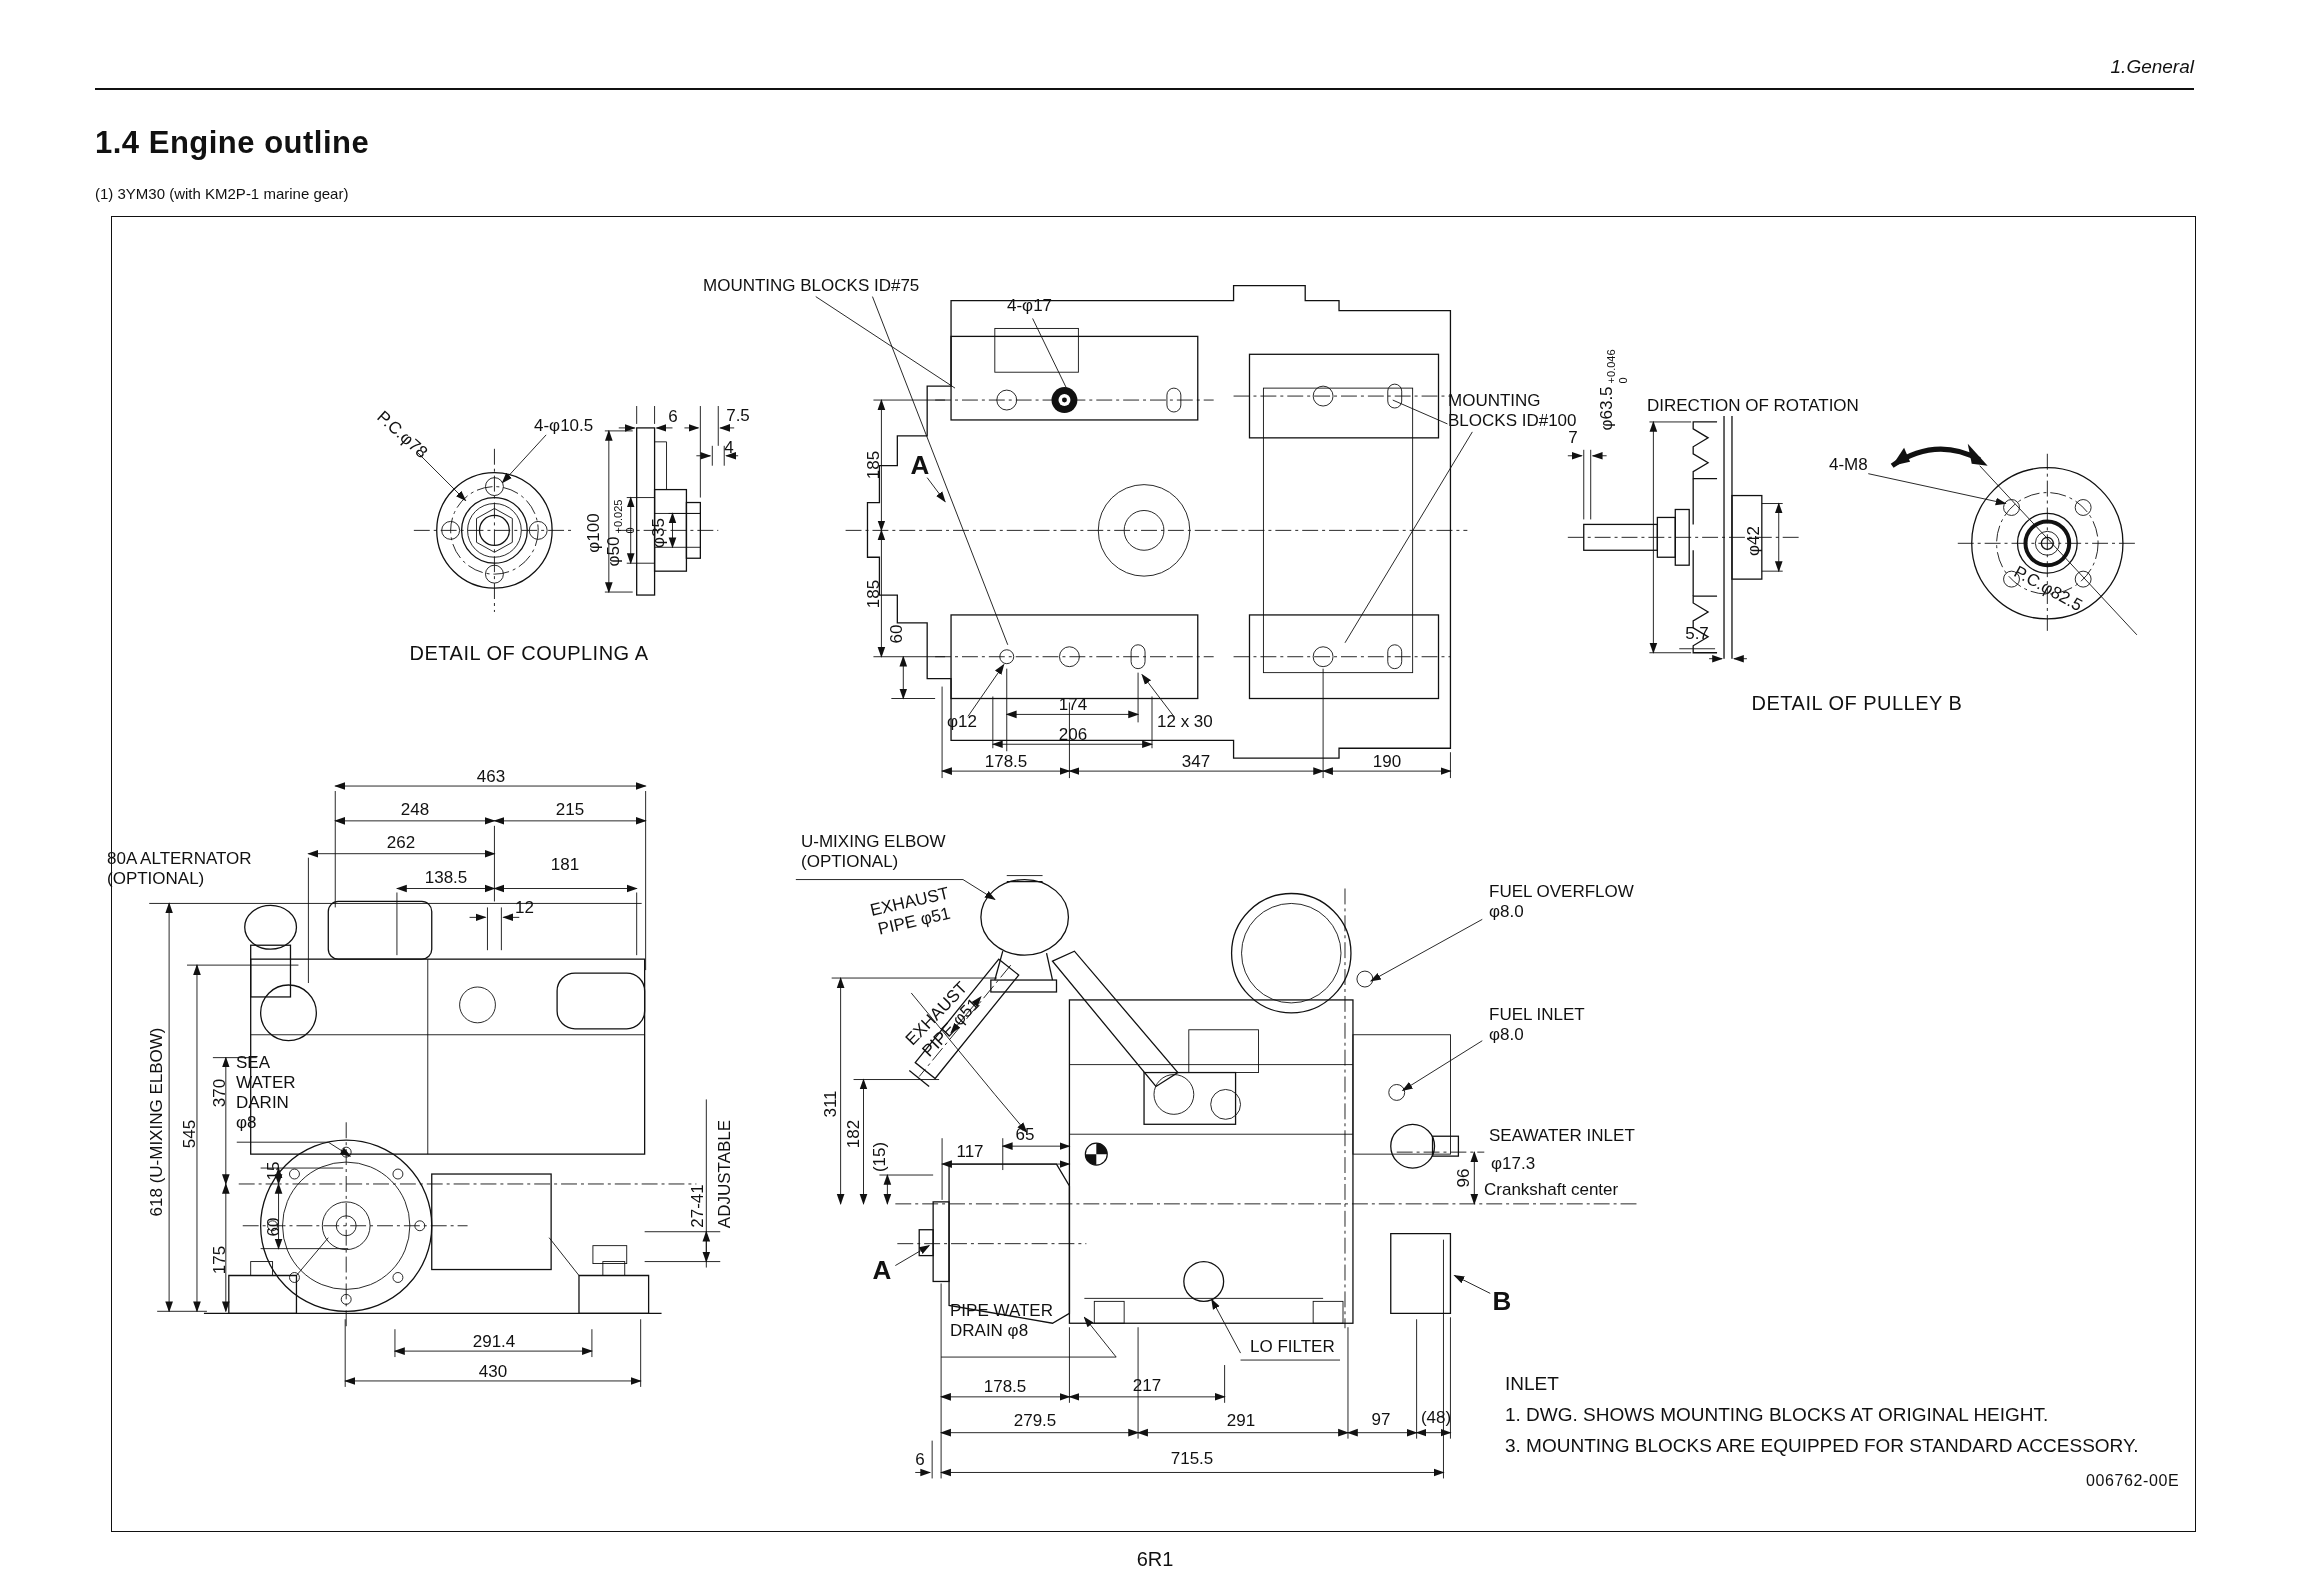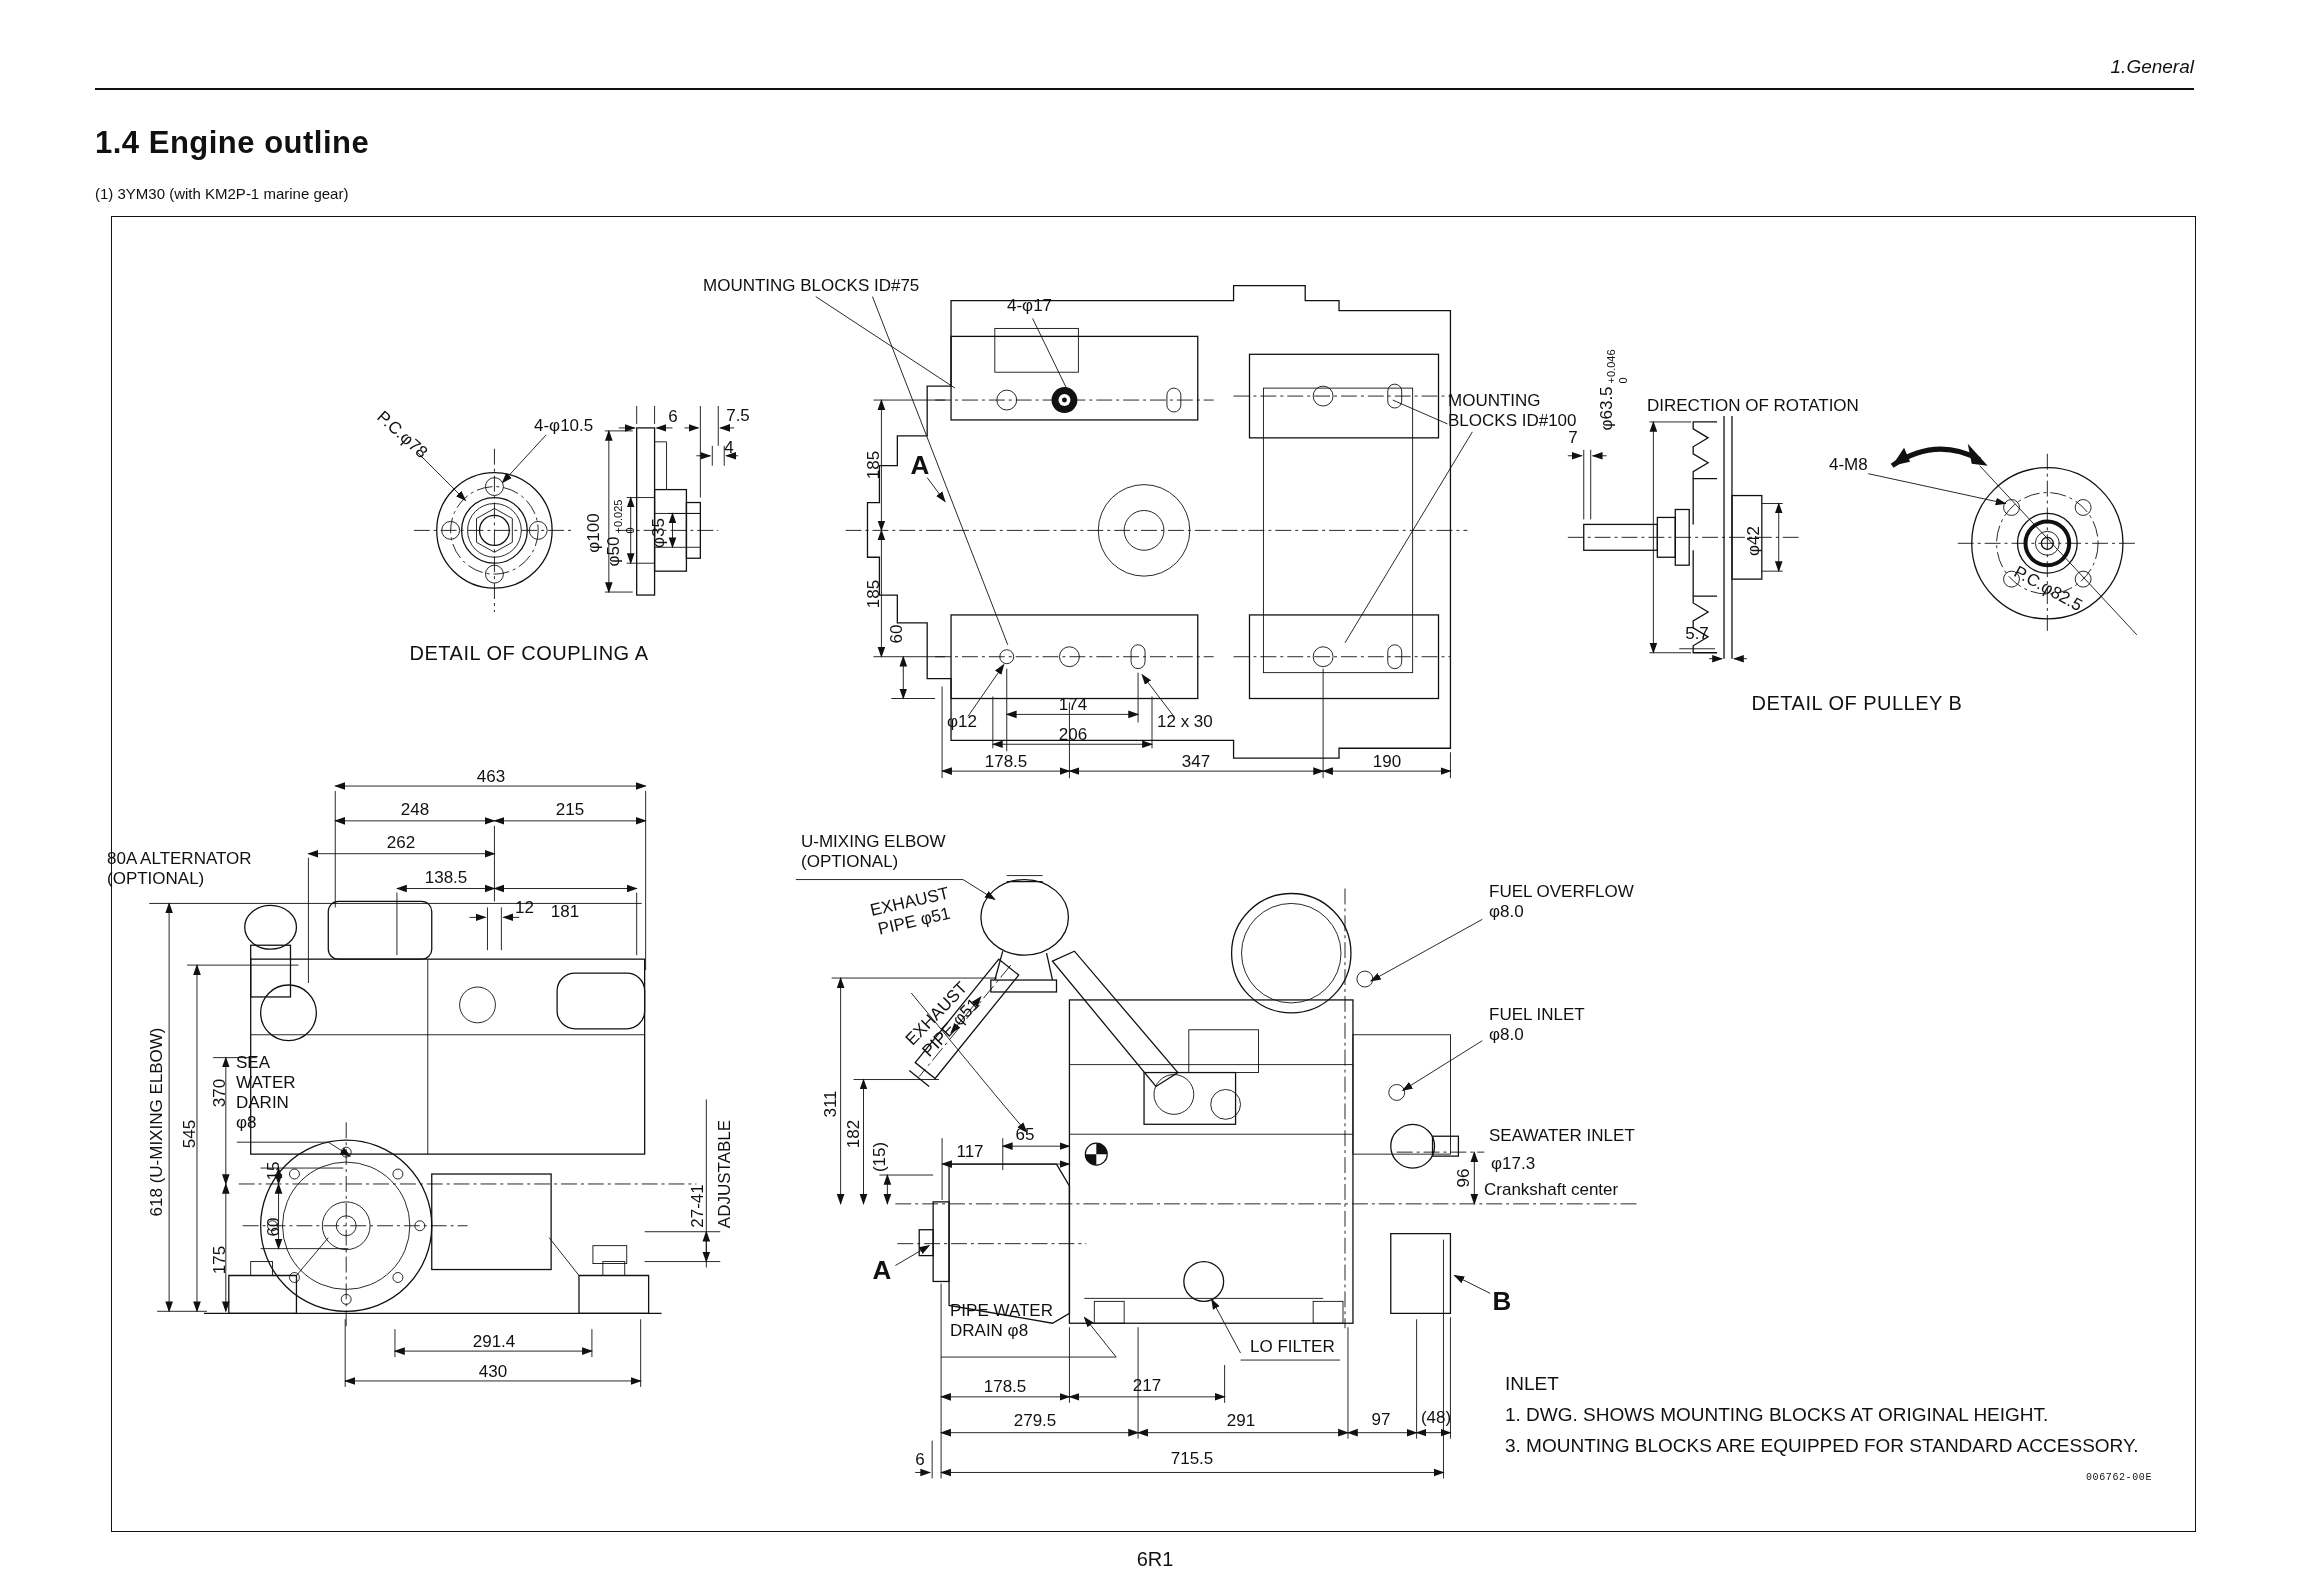--- a/index.html
+++ b/index.html
@@ -14,22 +14,22 @@
   .cap{font-size:20px;letter-spacing:0.5px}
   .hdr-section{position:absolute;left:2010px;top:56px;width:184px;text-align:right;
         font-size:19px;font-style:italic}
   .title{position:absolute;left:95px;top:125px;font-size:31px;font-weight:bold;letter-spacing:0.5px}
   .subtitle{position:absolute;left:95px;top:185px;font-size:15px}
   .figbox{position:absolute;left:111px;top:216px;width:2083px;height:1314px;border:1.6px solid #111}
   .tol{display:inline-flex;flex-direction:column;font-size:11px;line-height:1.05;
        vertical-align:-3px;margin-left:3px}
   .note{position:absolute;left:1505px;top:1369px;font-size:19px;line-height:1.63}
   .cg-ic{display:inline-block;vertical-align:-4px;margin:0 5px}
-  .doccode{position:absolute;left:2086px;top:1472px;font-size:10px;letter-spacing:0.6px;
-       font-family:Liberation Mono, monospace}
+  .doccode{position:absolute;left:2086px;top:1472px;font-size:16px;letter-spacing:0.6px;
+       font-family:Liberation Sans, sans-serif}
   .pageno{position:absolute;left:1155px;top:1548px;transform:translateX(-50%);font-size:20px}
   svg.art{position:absolute;left:0;top:0}
   svg.art .o{fill:none;stroke:#111;stroke-width:1.3}
   svg.art .t{fill:none;stroke:#111;stroke-width:0.9}
   svg.art .w4{fill:none;stroke:#111;stroke-width:4}
   svg.art .cl{fill:none;stroke:#111;stroke-width:0.9;stroke-dasharray:16 4 3 4}
   svg.art .dim{fill:none;stroke:#111;stroke-width:0.9;marker-start:url(#mS);marker-end:url(#mE)}
   svg.art .ld{fill:none;stroke:#111;stroke-width:0.9;marker-end:url(#mE)}
   svg.art .dk{fill:#111;stroke:none}
 </style>
@@ -422,21 +422,21 @@
 
   <div class="lab" style="left:107px;top:849px">
     <div>80A ALTERNATOR</div>
     <div>(OPTIONAL)</div>
   </div>
   <div class="lab ctr" style="left:491px;top:777px">463</div>
   <div class="lab ctr" style="left:415px;top:810px">248</div>
   <div class="lab ctr" style="left:570px;top:810px">215</div>
   <div class="lab ctr" style="left:401px;top:843px">262</div>
   <div class="lab ctr" style="left:446px;top:878px">138.5</div>
-  <div class="lab ctr" style="left:565px;top:912px">181</div>
+  <div class="lab ctr" style="left:565px;top:865px">181</div>
   <div class="lab" style="left:515px;top:898px">12</div>
   <div class="vlab" style="left:156px;top:1122px">618 (U-MIXING ELBOW)</div>
   <div class="vlab" style="left:189px;top:1134px">545</div>
   <div class="vlab" style="left:219px;top:1093px">370</div>
   <div class="vlab" style="left:219px;top:1260px">175</div>
   <div class="vlab" style="left:273px;top:1171px">15</div>
   <div class="vlab" style="left:273px;top:1227px">60</div>
   <div class="lab" style="left:236px;top:1053px">
     <div>SEA</div>
     <div>WATER</div>

